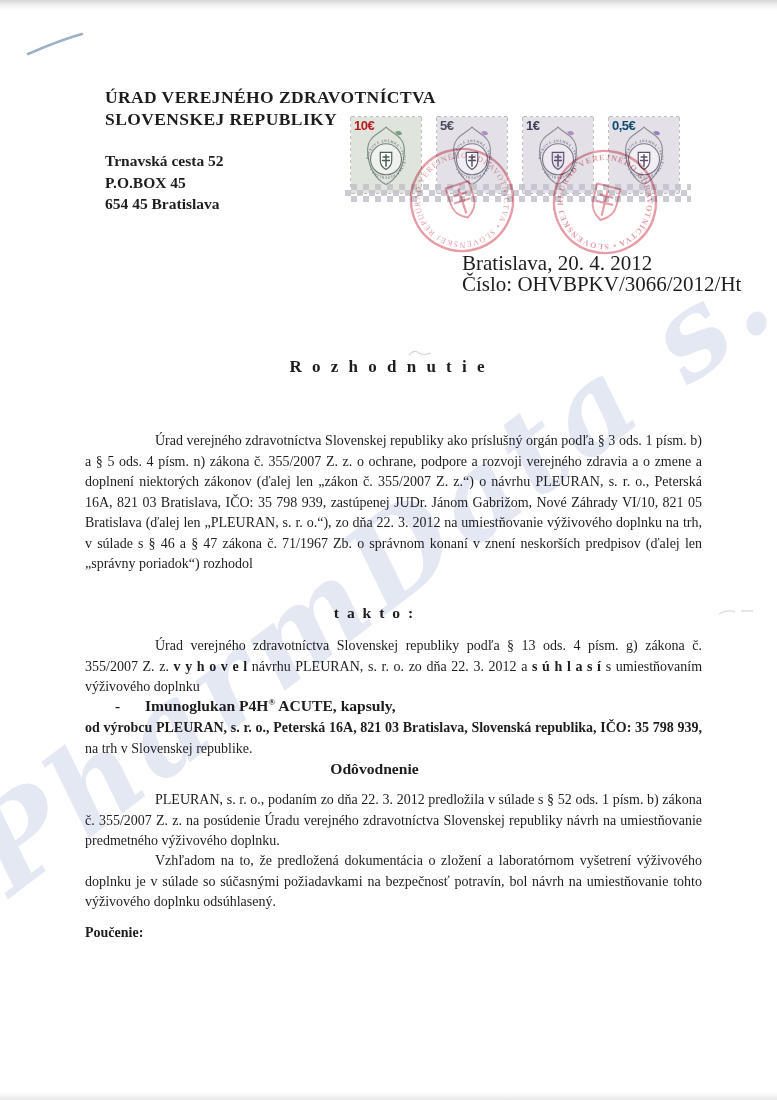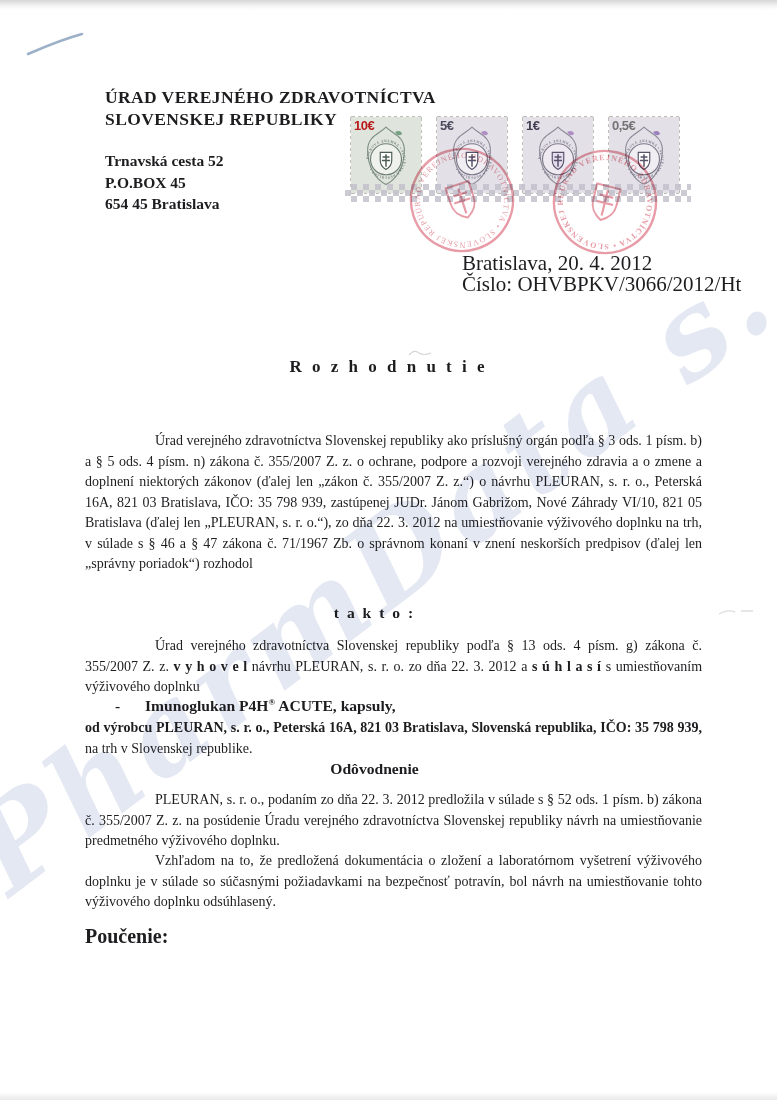--- a/index.html
+++ b/index.html
@@ -65,21 +65,21 @@
   .p1{top:431px;}
   .takto{top:604px;letter-spacing:2px;}
   .verdict{top:636px;}
   .bullet{top:697px;left:115px;width:560px;font-size:15.6px;position:absolute;font-weight:bold;margin:0;}
   .bullet .dash{display:inline-block;width:30px;font-weight:bold;}
   .bullet sup{font-size:9px;}
   .producer{top:718px;}
   .odov{top:760px;}
   .p3{top:790px;}
   .p4{top:851px;}
-  .pouc{position:absolute;left:85px;top:925px;font-weight:bold;font-size:20px;}
+  .pouc{position:absolute;left:85px;top:925px;font-weight:bold;font-size:14px;}
   .p5{top:956px;}
 
   
   .mark{position:absolute;pointer-events:none;}
 </style>
 </head>
 <body>
 
 <div class="scan-edge-top"></div>
 <div class="scan-edge-bottom"></div>
@@ -139,21 +139,21 @@
           </defs>
         <path d="M22 1 C28 7 38 9 38 21 C38 37 30 47 22 51 C14 47 6 37 6 21 C6 9 16 7 22 1 Z" fill="none" stroke="#8d8a98" stroke-width="1"></path>
         <circle cx="22" cy="29" r="13.5" fill="#efeaf2" stroke="#7c7989" stroke-width="1"></circle>
         <text font-size="3.1" fill="#56536a" letter-spacing=".4"><textPath href="#ring2">KOLKOVÁ ZNÁMKA • SLOVENSKÁ REPUBLIKA •</textPath></text>
         <path d="M17 23 h10 v7 c0 4.5 -2.6 6.5 -5 7.8 c-2.4 -1.3 -5 -3.3 -5 -7.8 Z" fill="#e8dcef" stroke="#56536a" stroke-width="1"></path>
         <path d="M22 24.5 v11 M19 27 h6 M18.4 30 h7.2" stroke="#56536a" stroke-width="1.3" fill="none"></path>
         <path d="M30 5 q5 -2 6 2 q-4 3 -6 -2 Z" fill="#a77fbe" opacity=".85"></path>
       </svg>
     </div>
     <div class="stamp grey">
-      <span class="val" style="color:#737373">0,5€</span>
+      <span class="val" style="color:#0c4a6e">0,5€</span>
       <svg width="54" height="62" viewBox="0 0 44 54">
         <defs>
             <path id="ring3" d="M22,29 m-15,0 a15,15 0 1,1 30,0 a15,15 0 1,1 -30,0"></path>
           </defs>
         <path d="M22 1 C28 7 38 9 38 21 C38 37 30 47 22 51 C14 47 6 37 6 21 C6 9 16 7 22 1 Z" fill="none" stroke="#8d8a98" stroke-width="1"></path>
         <circle cx="22" cy="29" r="13.5" fill="#f0eef3" stroke="#7c7989" stroke-width="1"></circle>
         <text font-size="3.1" fill="#56536a" letter-spacing=".4"><textPath href="#ring3">KOLKOVÁ ZNÁMKA • SLOVENSKÁ REPUBLIKA •</textPath></text>
         <path d="M17 23 h10 v7 c0 4.5 -2.6 6.5 -5 7.8 c-2.4 -1.3 -5 -3.3 -5 -7.8 Z" fill="#ffffff" stroke="#56536a" stroke-width="1"></path>
         <path d="M22 24.5 v11 M19 27 h6 M18.4 30 h7.2" stroke="#56536a" stroke-width="1.3" fill="none"></path>
         <path d="M30 5 q5 -2 6 2 q-4 3 -6 -2 Z" fill="#8f6fb5" opacity=".85"></path>

